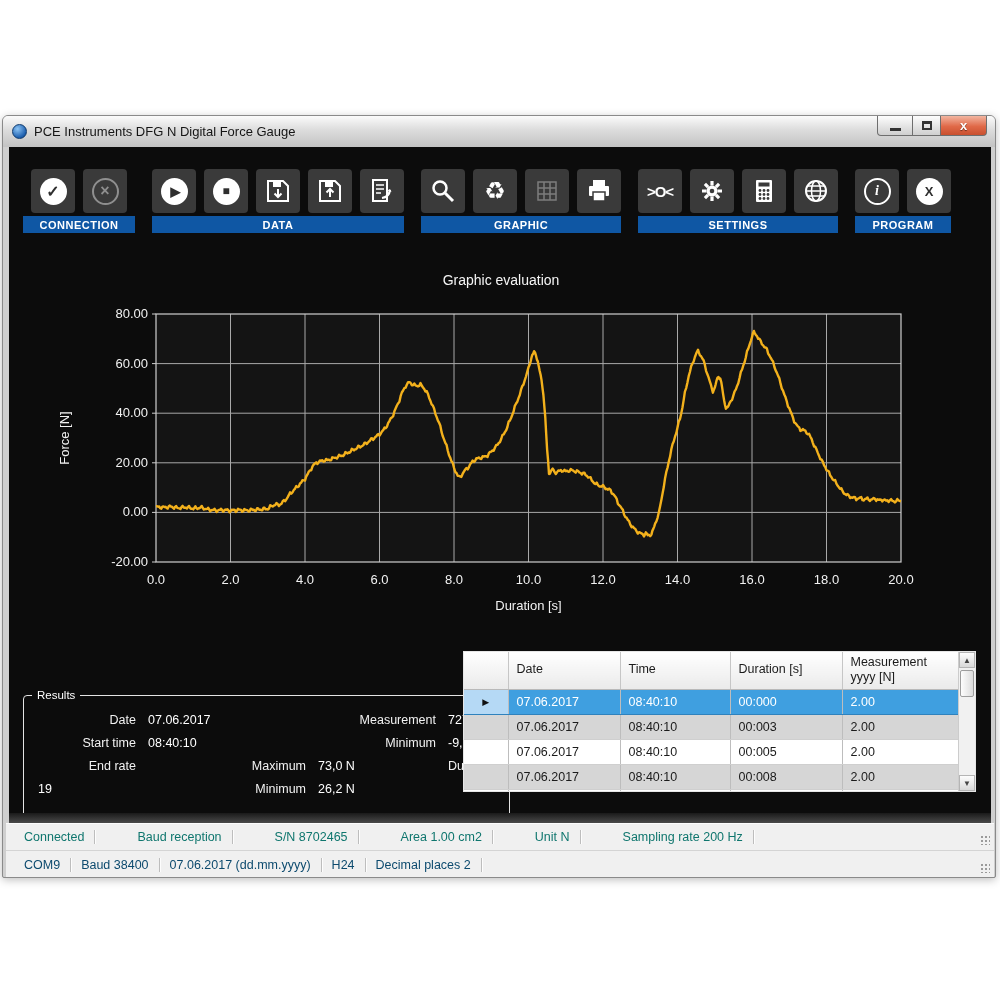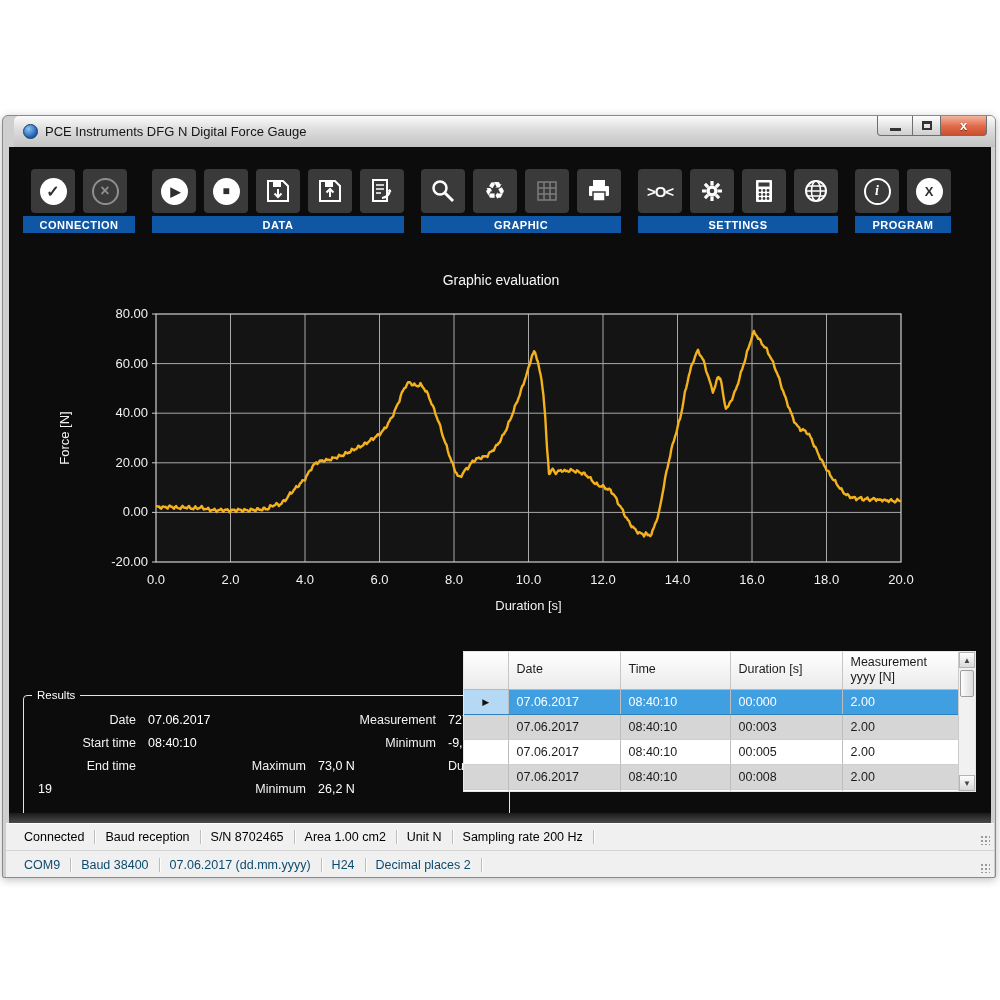--- a/index.html
+++ b/index.html
@@ -3,21 +3,21 @@
 <meta charset="utf-8">
 <style>
   * { box-sizing: border-box; margin: 0; padding: 0; }
   body { font-family: "Liberation Sans", sans-serif; background:#fff; }
   .stage { position:relative; width:1000px; height:1000px; background:#fff; overflow:hidden; }
 
   
   .window { position:absolute; left:2px; top:115px; width:994px; height:763px;
             background:#cfcfcf; border:1px solid #8a8a8a; border-radius:6px 6px 2px 2px;
             box-shadow:0 2px 8px rgba(0,0,0,.25); }
-  .titlebar { position:absolute; left:11px; top:0; right:0; height:31px;
+  .titlebar { position:absolute; left:0; top:0; right:0; height:31px;
               background:linear-gradient(#fbfbfb,#dcdcdc 45%,#c3c3c3);
               border-radius:5px 5px 0 0; display:flex; align-items:center; padding-left:9px; }
   .app-icon { width:15px; height:15px; border-radius:50%;
               background:radial-gradient(circle at 35% 30%, #8cc4f5, #1d5fae 70%, #123f78);
               border:1px solid #0e3a6e; margin-right:7px; flex:0 0 auto; }
   .title-text { font-size:13px; color:#151515; }
   .winbtns { position:absolute; top:0; right:8px; display:flex; }
   .wbtn { height:20px; border:1px solid #6e6e6e; border-top:none; display:flex;
           align-items:center; justify-content:center; }
   .wbtn.min { width:36px; background:linear-gradient(#fdfdfd,#cfcfcf); border-radius:0 0 0 4px; }
@@ -77,21 +77,21 @@
   .dtable tr.selected td.rowhdr { background:#b5d9f5; color:#111; }
   .vscroll { position:absolute; right:0; top:0; bottom:0; width:17px; background:#f1f1f1; border-left:1px solid #cccccc; }
   .sc-arrow { position:absolute; left:0; width:16px; height:16px; background:linear-gradient(#fdfdfd,#d9d9d9);
               border:1px solid #b5b5b5; color:#444; font-size:8px; display:flex; align-items:center; justify-content:center; }
   .sc-up { top:0; } .sc-down { bottom:0; }
   .sc-thumb { position:absolute; left:1px; top:18px; width:14px; height:27px;
               background:linear-gradient(90deg,#fdfdfd,#dcdcdc); border:1px solid #9d9d9d; border-radius:2px; }
 
   
   .sbar { position:relative; height:27px; display:flex; align-items:center; padding-left:8px; font-size:12.5px; }
-  .sbar.top { border-bottom:1px solid #d4d4d4; color:#000000; }
+  .sbar.top { border-bottom:1px solid #d4d4d4; color:#0f766e;gap:32px; }
   .sbar.bottom { color:#0c4a6e; }
   .sitem { padding:0 10px; border-right:1px solid #bdbdbd; box-shadow:1px 0 0 #fdfdfd; white-space:nowrap; }
   .grip { position:absolute; right:4px; bottom:5px; width:10px; height:10px;
           background:radial-gradient(#9a9a9a 1px, transparent 1.3px); background-size:4px 4px; }
 </style>
 </head>
 <body>
 
 <div class="stage">
   <div class="window">
@@ -289,21 +289,21 @@
         <legend>Results</legend>
         <div class="results-grid" id="results-grid">
             <div class="r-label">Date</div>
             <div class="r-value">07.06.2017</div>
             <div class="r-label">Measurement</div>
             <div class="r-value">7274</div>
             <div class="r-label">Start time</div>
             <div class="r-value">08:40:10</div>
             <div class="r-label">Minimum</div>
             <div class="r-value">-9,0 N</div>
-            <div class="r-label">End time</div>
+            <div class="r-label">End rate</div>
             <div class="r-label">Maximum</div>
             <div class="r-value">73,0 N</div>
             <div class="r-label">Duration</div>
             <div class="r-value">19</div>
             <div class="r-label">Minimum</div>
             <div class="r-value">26,2 N</div>
           </div>
       </fieldset>
 
       <div class="dtable" id="datatable">

